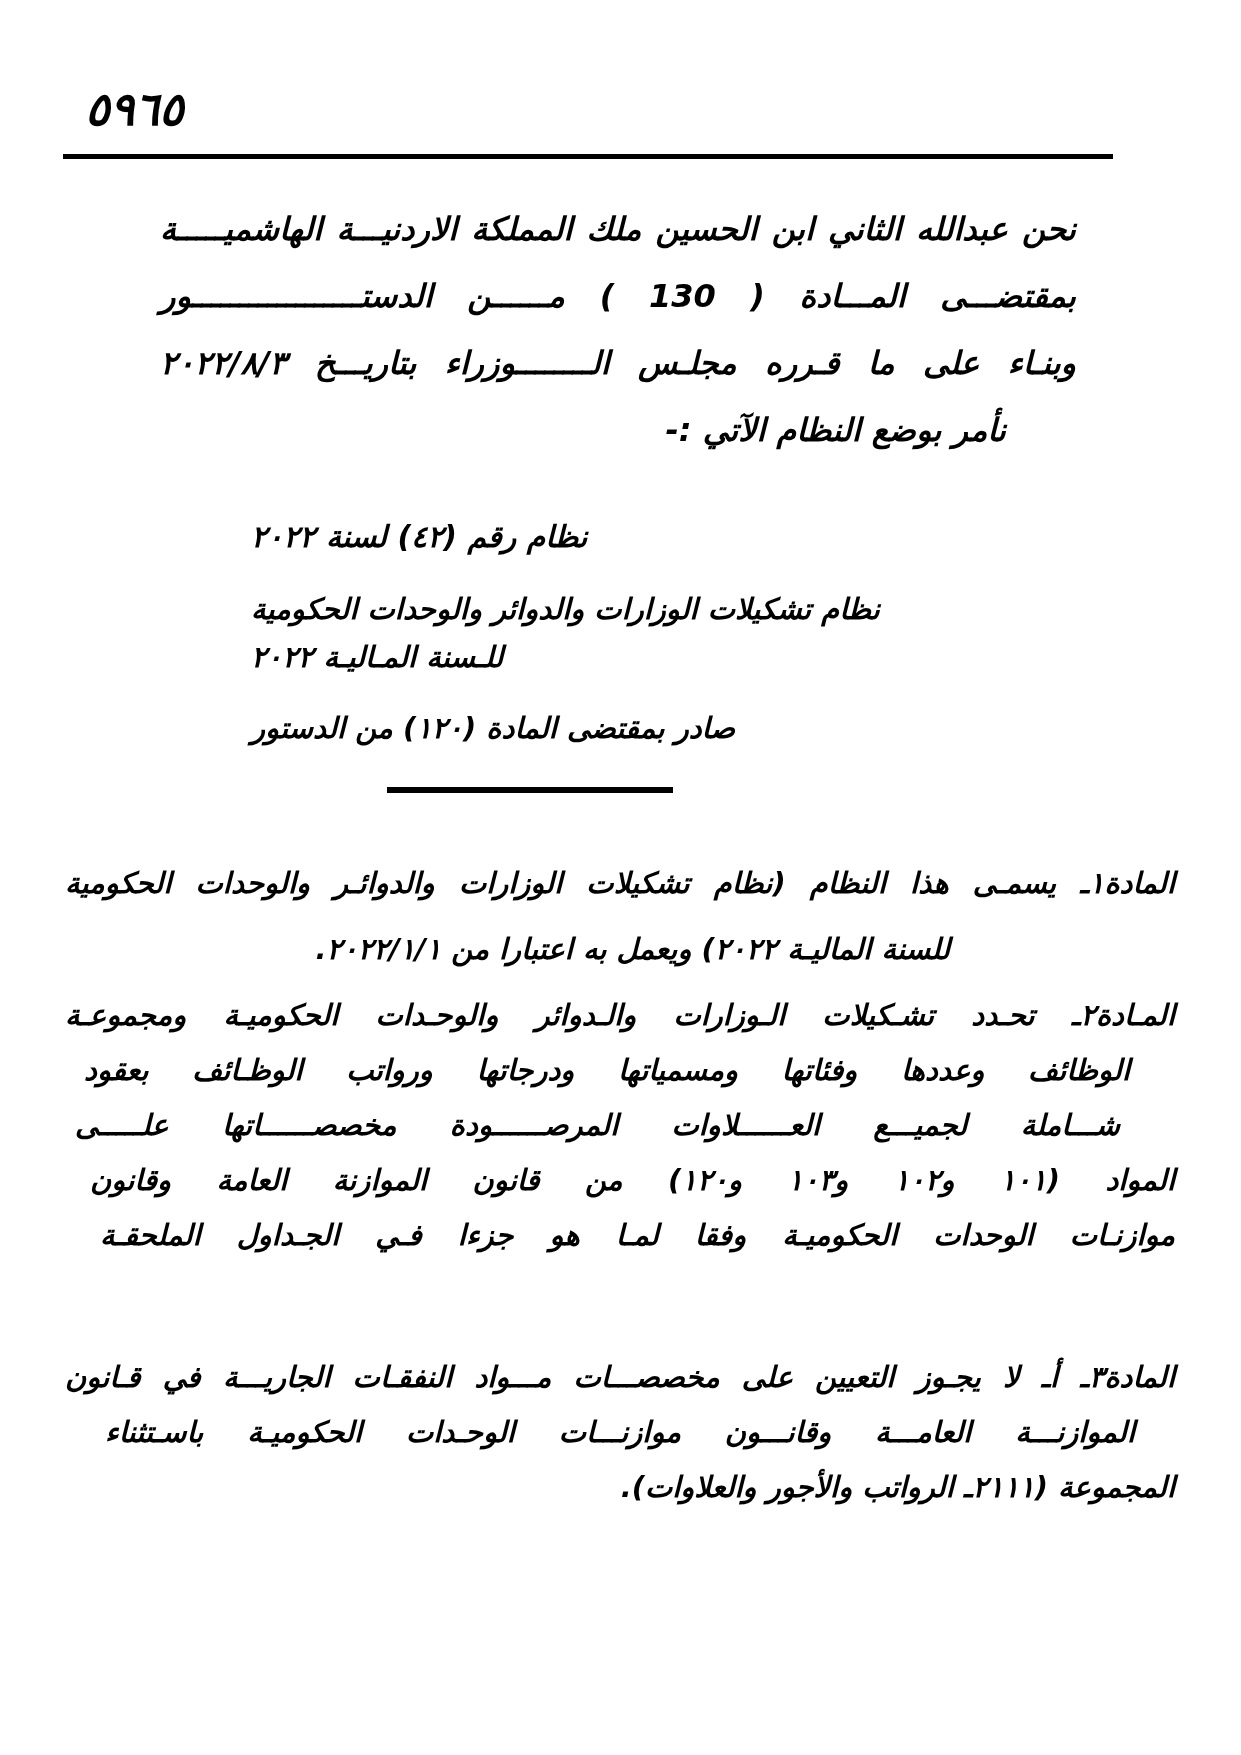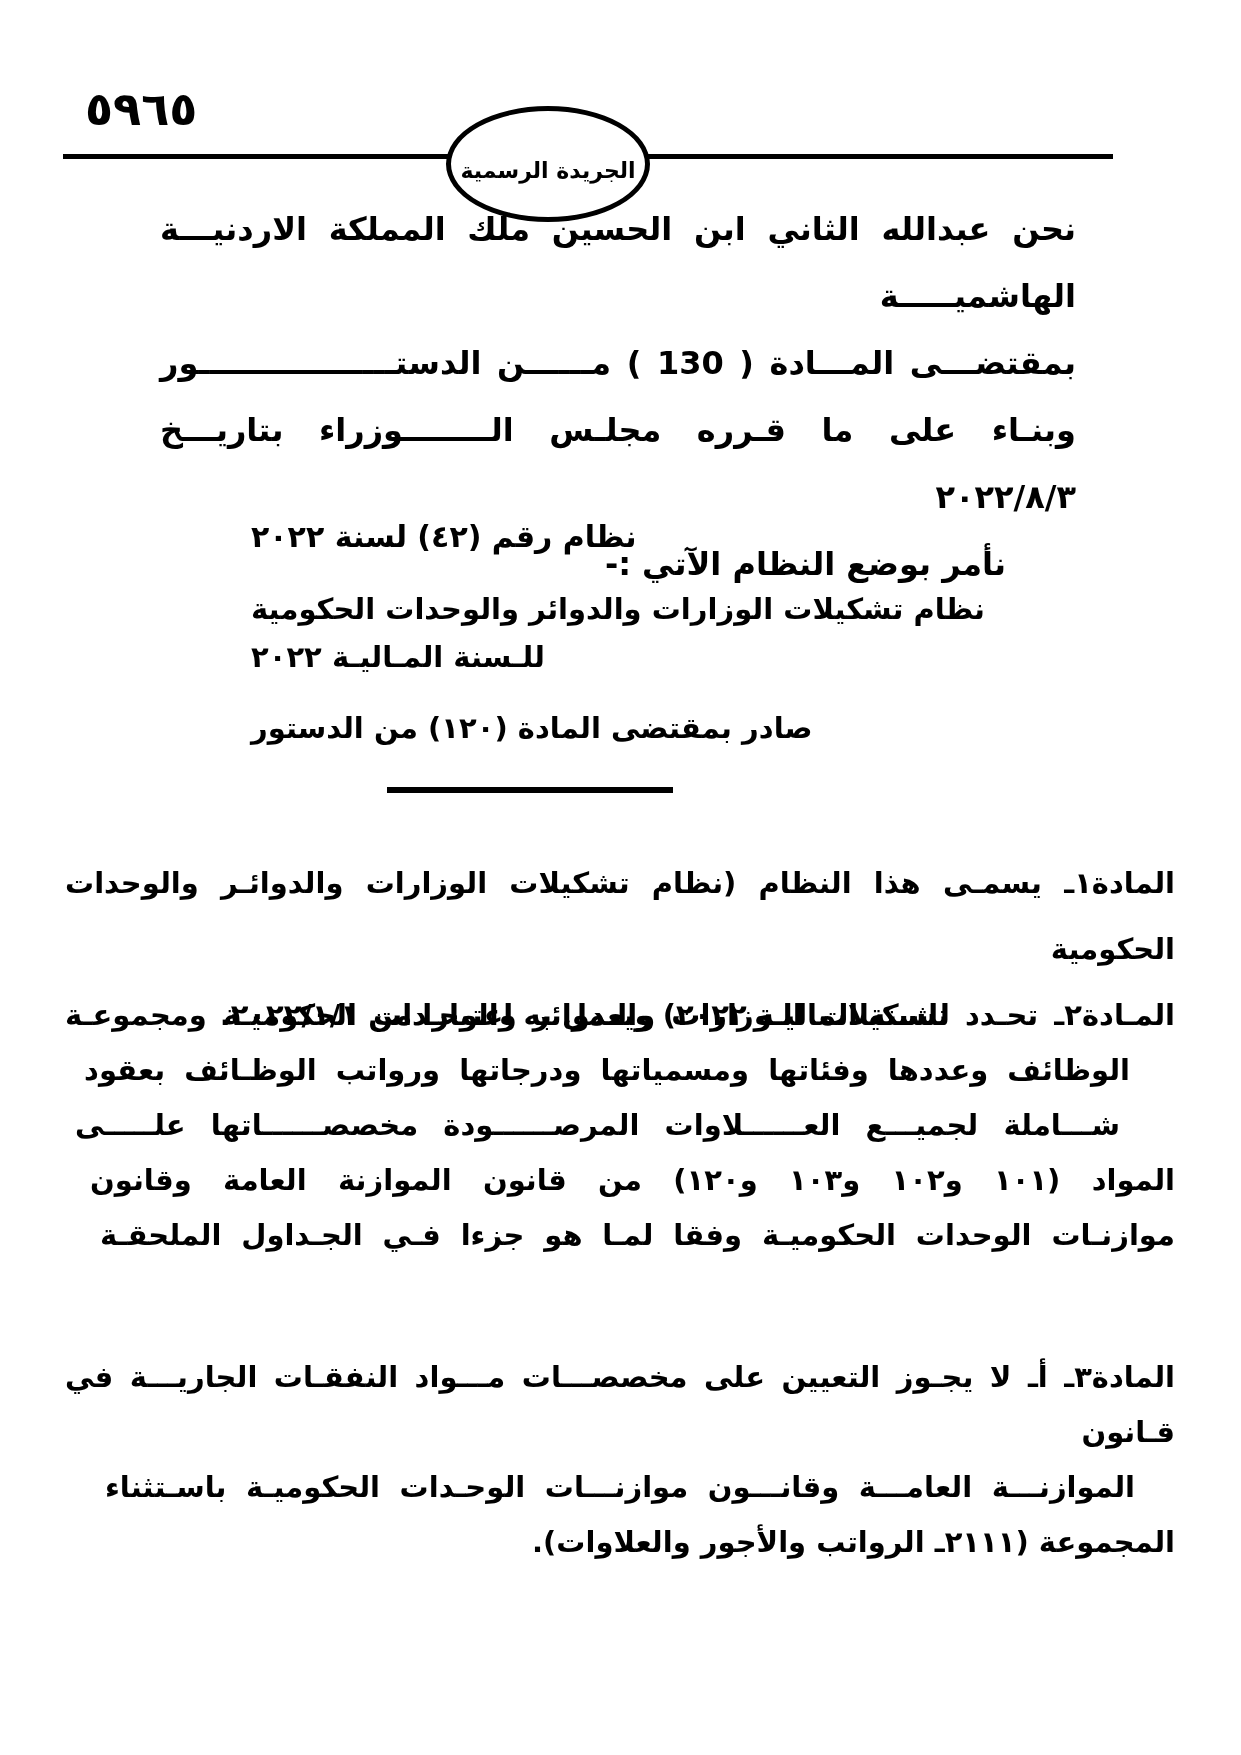--- a/index.html
+++ b/index.html
@@ -11,20 +11,21 @@
     position: relative;
     width: 1241px;
     height: 1755px;
     margin: 0 auto;
     background: #ffffff;
     overflow: hidden;
     direction: rtl;
     font-family: "DejaVu Sans", "Liberation Sans", sans-serif;
     font-weight: bold;
     color: #000000;
+    font-style: italic;
   }
 
   
   .page-number {
     position: absolute;
     top: 86px;
     left: 85px;
     font-size: 46px;
     line-height: 1;
     direction: ltr;
@@ -127,23 +128,20 @@
 </style>
 </head>
 <body>
 
 <div class="page">
 
   <div class="page-number">٥٩٦٥</div>
 
   <div class="header-rule"></div>
 
-  <div class="gazette-badge">
-    <span class="badge-label">الجريدة الرسمية</span>
-  </div>
 
   <div class="preamble">
     <div class="tline">نحن عبدالله الثاني ابن الحسين ملك المملكة الاردنيـــة الهاشميـــــة</div>
     <div class="tline">بمقتضـــى المـــادة ( 130 ) مــــــن الدستــــــــــــــــــور</div>
     <div class="tline">وبنـاء على ما قـرره مجلـس الــــــــوزراء بتاريـــخ ٢٠٢٢/٨/٣</div>
     <div class="tline endline">نأمر بوضع النظام الآتي :-</div>
   </div>
 
   <div class="title-block">
     <div class="t1">نظام رقم (٤٢) لسنة ٢٠٢٢</div>

